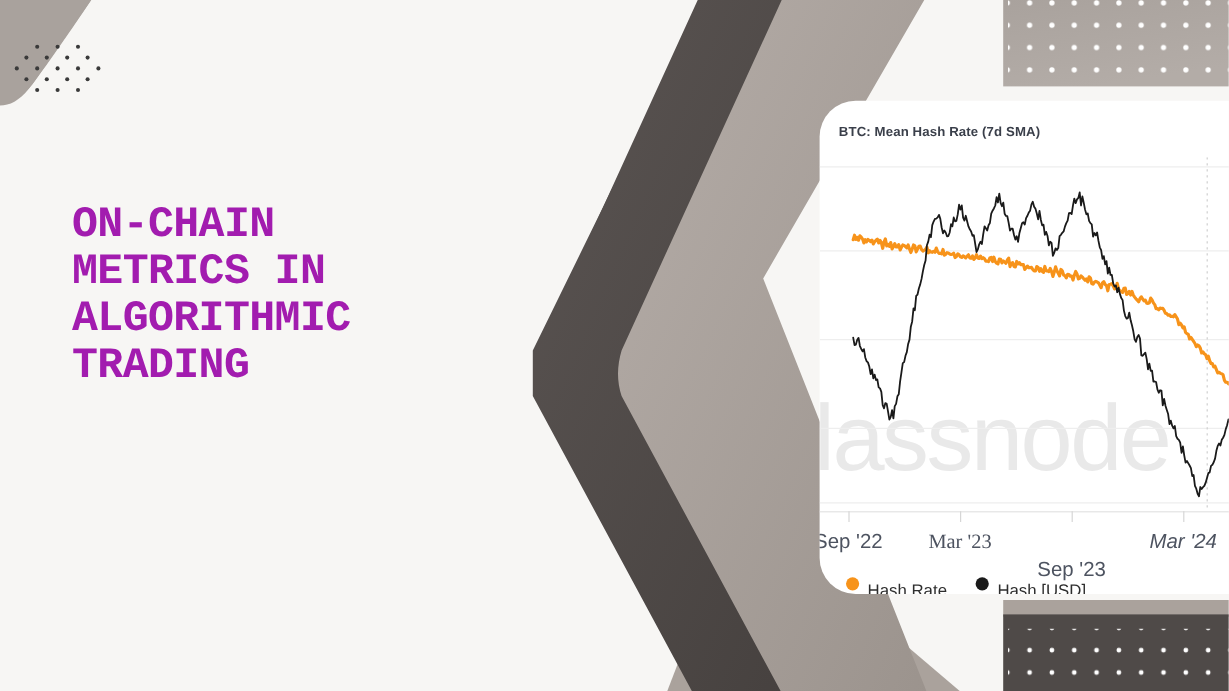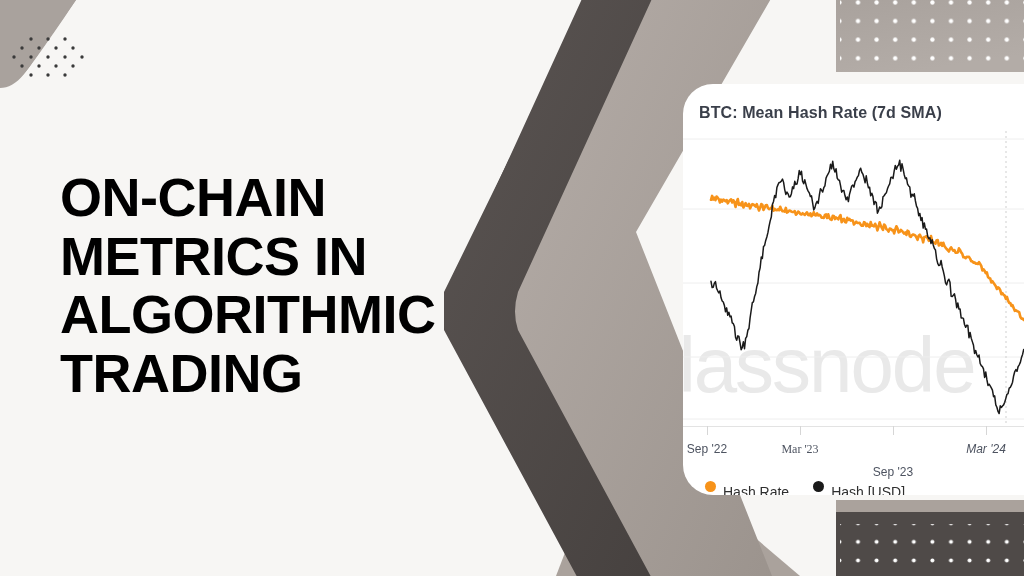--- a/index.html
+++ b/index.html
@@ -9,57 +9,58 @@
     font-family:"Liberation Sans", sans-serif;
   }
   .stage{position:absolute;inset:0;overflow:hidden;}
 
   
   .bg-svg{position:absolute;inset:0;width:1024px;height:576px;}
 
   
   .headline{
     position:absolute;left:60px;top:168px;width:460px;
-    font-size:54px;line-height:1.085;
+    font-size:36px;line-height:1.085;
     font-weight:bold;letter-spacing:-0.5px;
-    color:#000000;text-transform:uppercase;
+    color:#a21caf;text-transform:uppercase;
     white-space:pre-line;
+    font-family:Liberation Mono, monospace;
   }
 
   
   .card{
     position:absolute;left:683px;top:84px;width:420px;height:411px;
     background:#ffffff;
     border-top-left-radius:30px;border-bottom-left-radius:30px;
     overflow:hidden;
   }
   .card-title{
     position:absolute;left:16px;top:20px;
-    font-size:16px;font-weight:bold;color:#3a3f4a;
+    font-size:11px;font-weight:bold;color:#3a3f4a;
     letter-spacing:0.1px;white-space:nowrap;
   }
   .plot{
     position:absolute;left:0px;top:47px;width:420px;height:295px;
   }
   .watermark{
     position:absolute;left:-46px;top:195px;
     font-size:78px;line-height:1;font-weight:normal;
     color:#e9e9e9;letter-spacing:-2px;
     user-select:none;
   }
   .plot-svg{position:absolute;left:0;top:0;width:420px;height:295px;}
 
   .xaxis{
     position:absolute;left:0;top:342px;width:420px;height:46px;
   }
   .xaxis-line{position:absolute;left:0;top:0;width:420px;height:1px;background:#e3e3e3;}
   .tick{position:absolute;top:0px;width:1px;height:9px;background:#d6d6d6;}
   .xlabel{
     position:absolute;top:16px;transform:translateX(-50%);
-    font-size:12px;color:#4d5360;white-space:nowrap;
+    font-size:17px;color:#4d5360;white-space:nowrap;
   }
 
   .legend{
     position:absolute;left:0;top:388px;width:420px;height:28px;
     display:flex;align-items:center;gap:24px;padding-left:22px;
     box-sizing:border-box;
   }
   .legend-item{display:flex;align-items:center;gap:7px;}
   .legend-dot{width:11px;height:11px;border-radius:50%;display:block;}
   .legend-text{font-size:14px;color:#2e2e2e;white-space:nowrap;margin-top:12px;}

